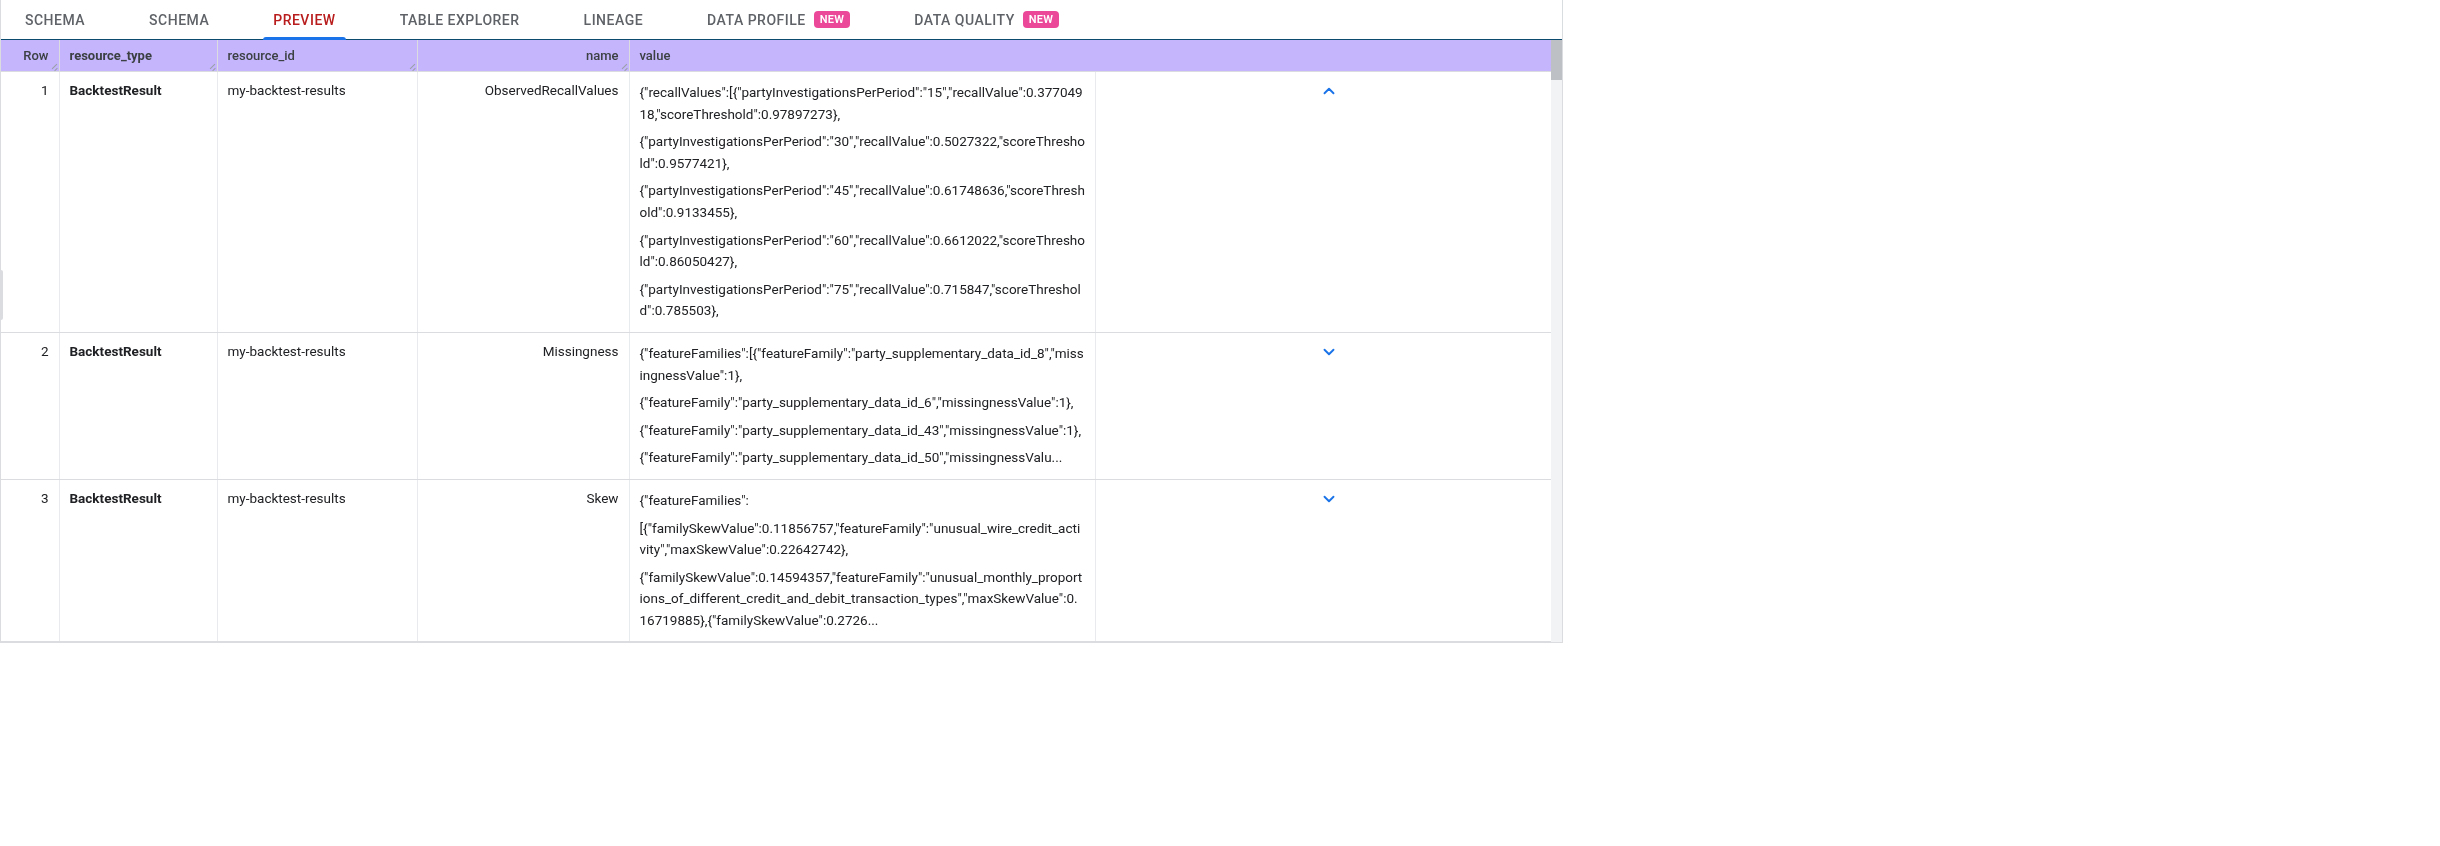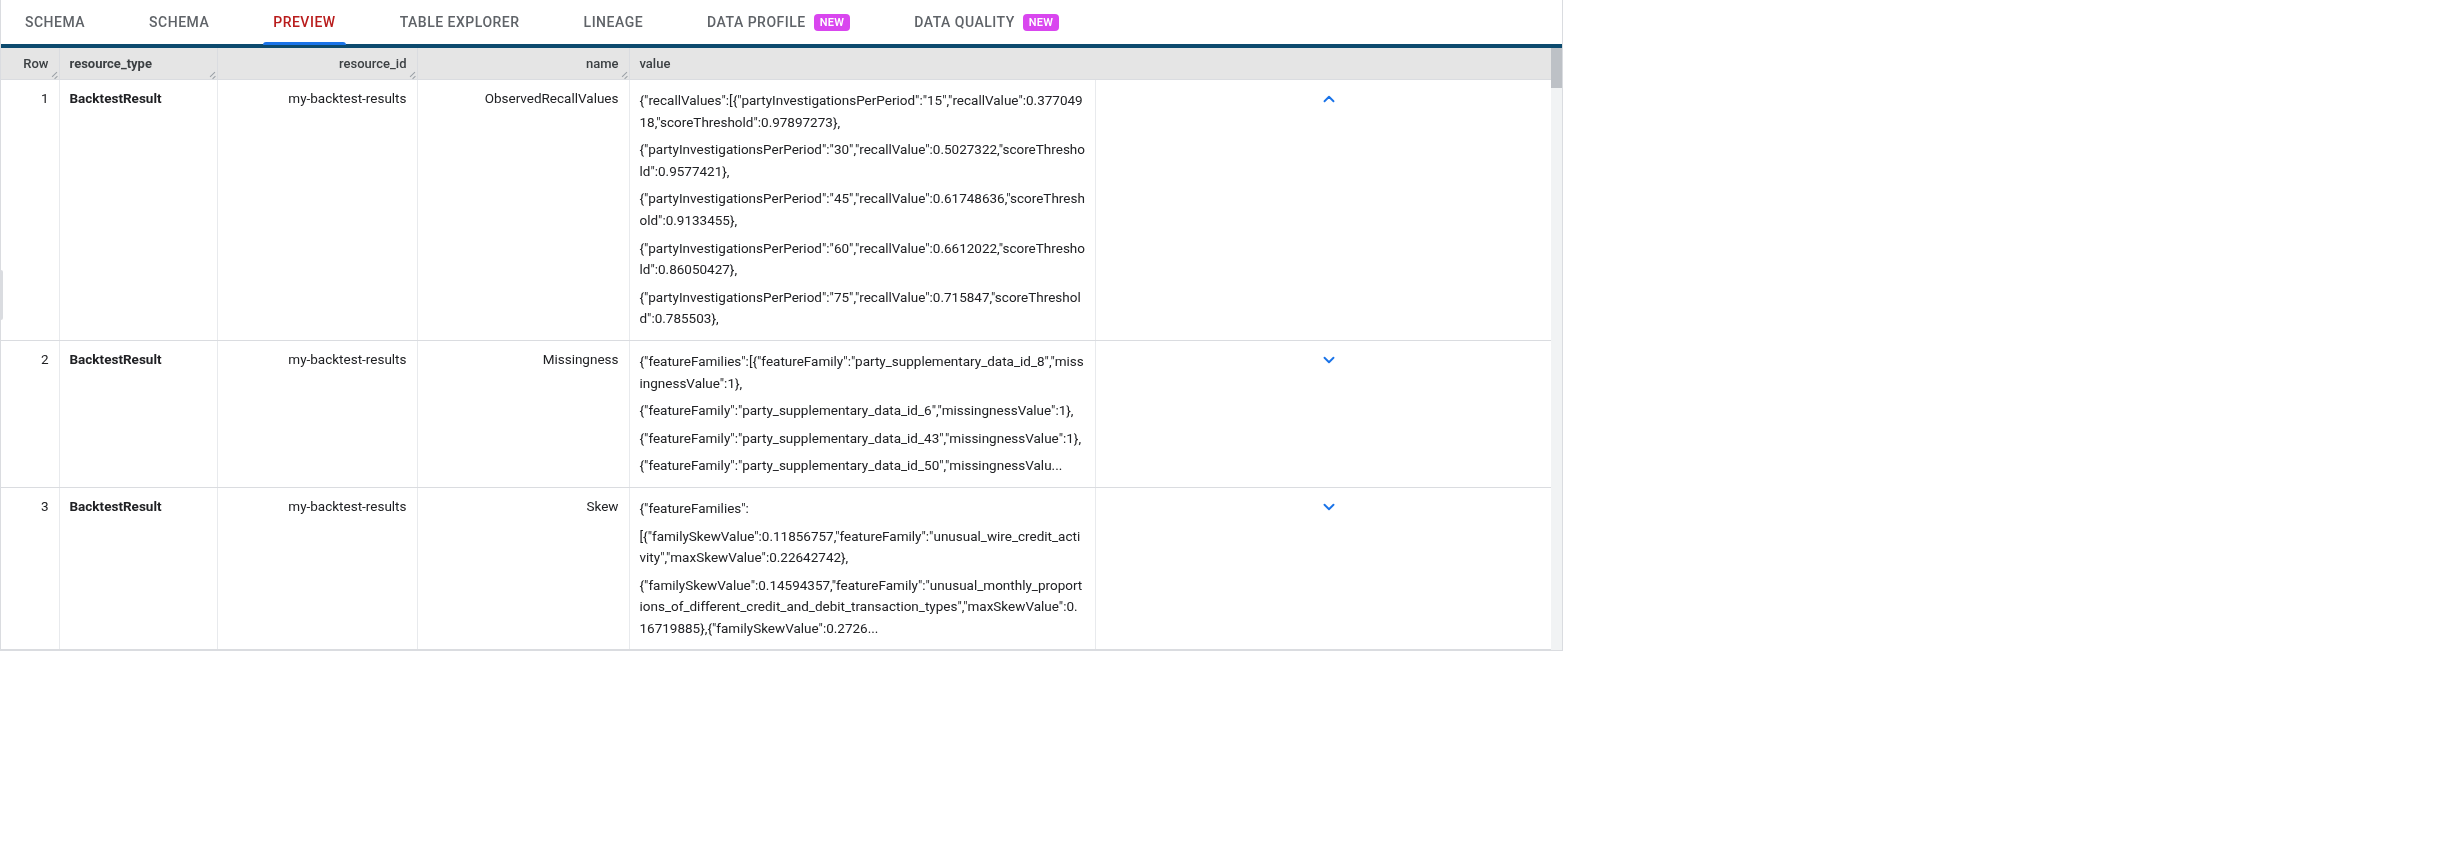--- a/index.html
+++ b/index.html
@@ -10,22 +10,22 @@
     background: #fff;
   }
   .container {
     width: 1563px;
     border: 1px solid #dadce0;
     border-top: none;
   }
   .tabs {
     display: flex;
     align-items: flex-start;
-    height: 48px;
-    border-bottom: 4px solid #0c4a6e;
+    height: 40px;
+    border-bottom: 1px solid #0c4a6e;
     padding: 0 14px;
     gap: 44px;
     font-size: 14px;
     font-weight: 500;
     letter-spacing: 0.5px;
     color: #5f6368;
   }
   .tab {
     display: flex;
     align-items: center;
@@ -40,39 +40,39 @@
   }
   .tab.active::after {
     content: "";
     position: absolute;
     left: 0; right: 0; bottom: -1px;
     height: 3px;
     background: #1a73e8;
     border-radius: 3px 3px 0 0;
   }
   .new-badge {
-    background: #d946ef;
+    background: #ec4899;
     color: #fff;
     font-size: 11px;
     font-weight: 600;
     padding: 2px 6px;
     border-radius: 4px;
     letter-spacing: 0.3px;
   }
   .table-wrap { position: relative; }
   table {
     width: 100%;
     border-collapse: collapse;
     table-layout: fixed;
   }
   th {
     text-align: left;
     font-weight: 500;
     color: #3c4043;
-    background: #e5e5e5;
+    background: #c4b5fd;
     padding: 8px 10px;
     border-bottom: 1px solid #dadce0;
     border-right: 1px solid #dadce0;
     font-size: 13px;
     position: relative;
   }
   th:last-child { border-right: none; }
   th .resize-handle {
     position: absolute;
     right: 0; bottom: 0;
@@ -92,21 +92,21 @@
     border-bottom: 1px solid #dadce0;
     border-right: 1px solid #e8eaed;
     vertical-align: top;
     font-size: 13.5px;
     font-family: Roboto, Arial, sans-serif;
     color: #202124;
   }
   td:last-child { border-right: none; }
   .col-row { width: 58px; text-align: right; }
   .col-restype { width: 158px; font-weight: bold; }
-  .col-resid { width: 200px; text-align: right; }
+  .col-resid { width: 200px; }
   .col-name { width: 212px; text-align: right; }
   .col-value { width: auto; }
   .col-toggle { width: 44px; text-align: center; }
   .value-lines span { display: block; line-height: 1.6; margin-bottom: 6px; word-break: break-all; }
   .value-lines span:last-child { margin-bottom: 0; }
   .chevron {
     display: inline-block;
     width: 18px; height: 18px;
     color: #1a73e8;
     cursor: pointer;

